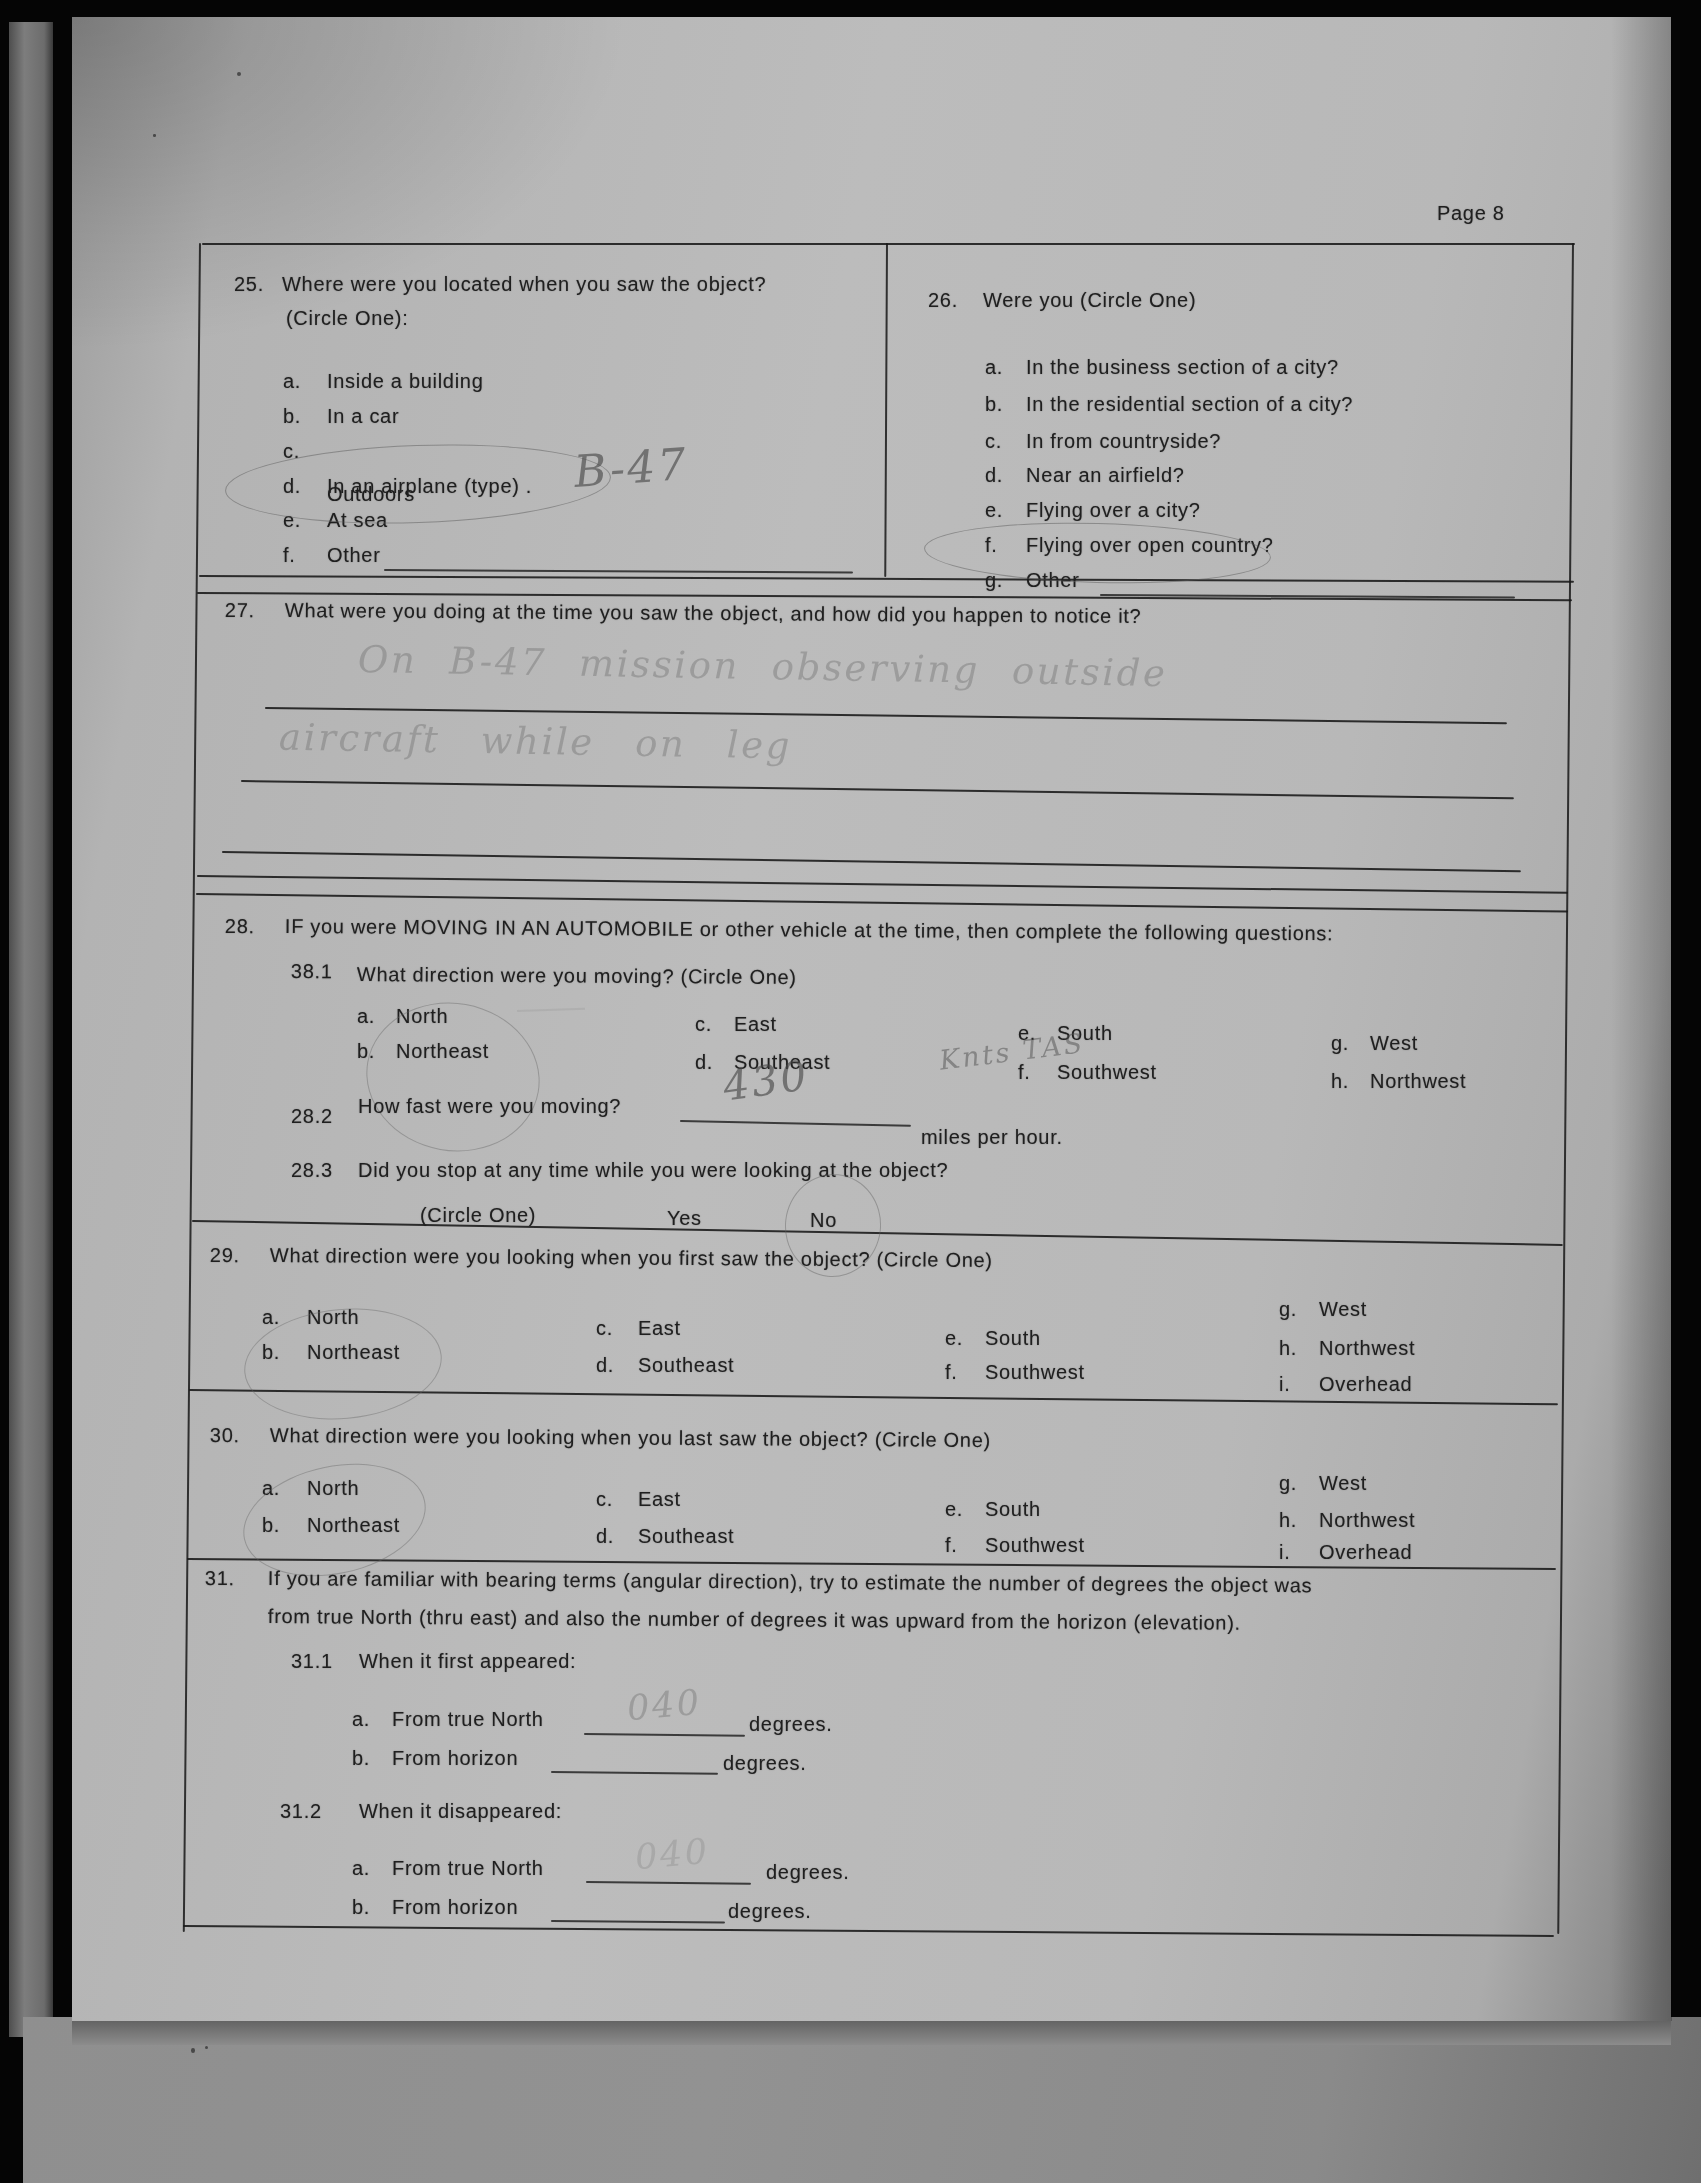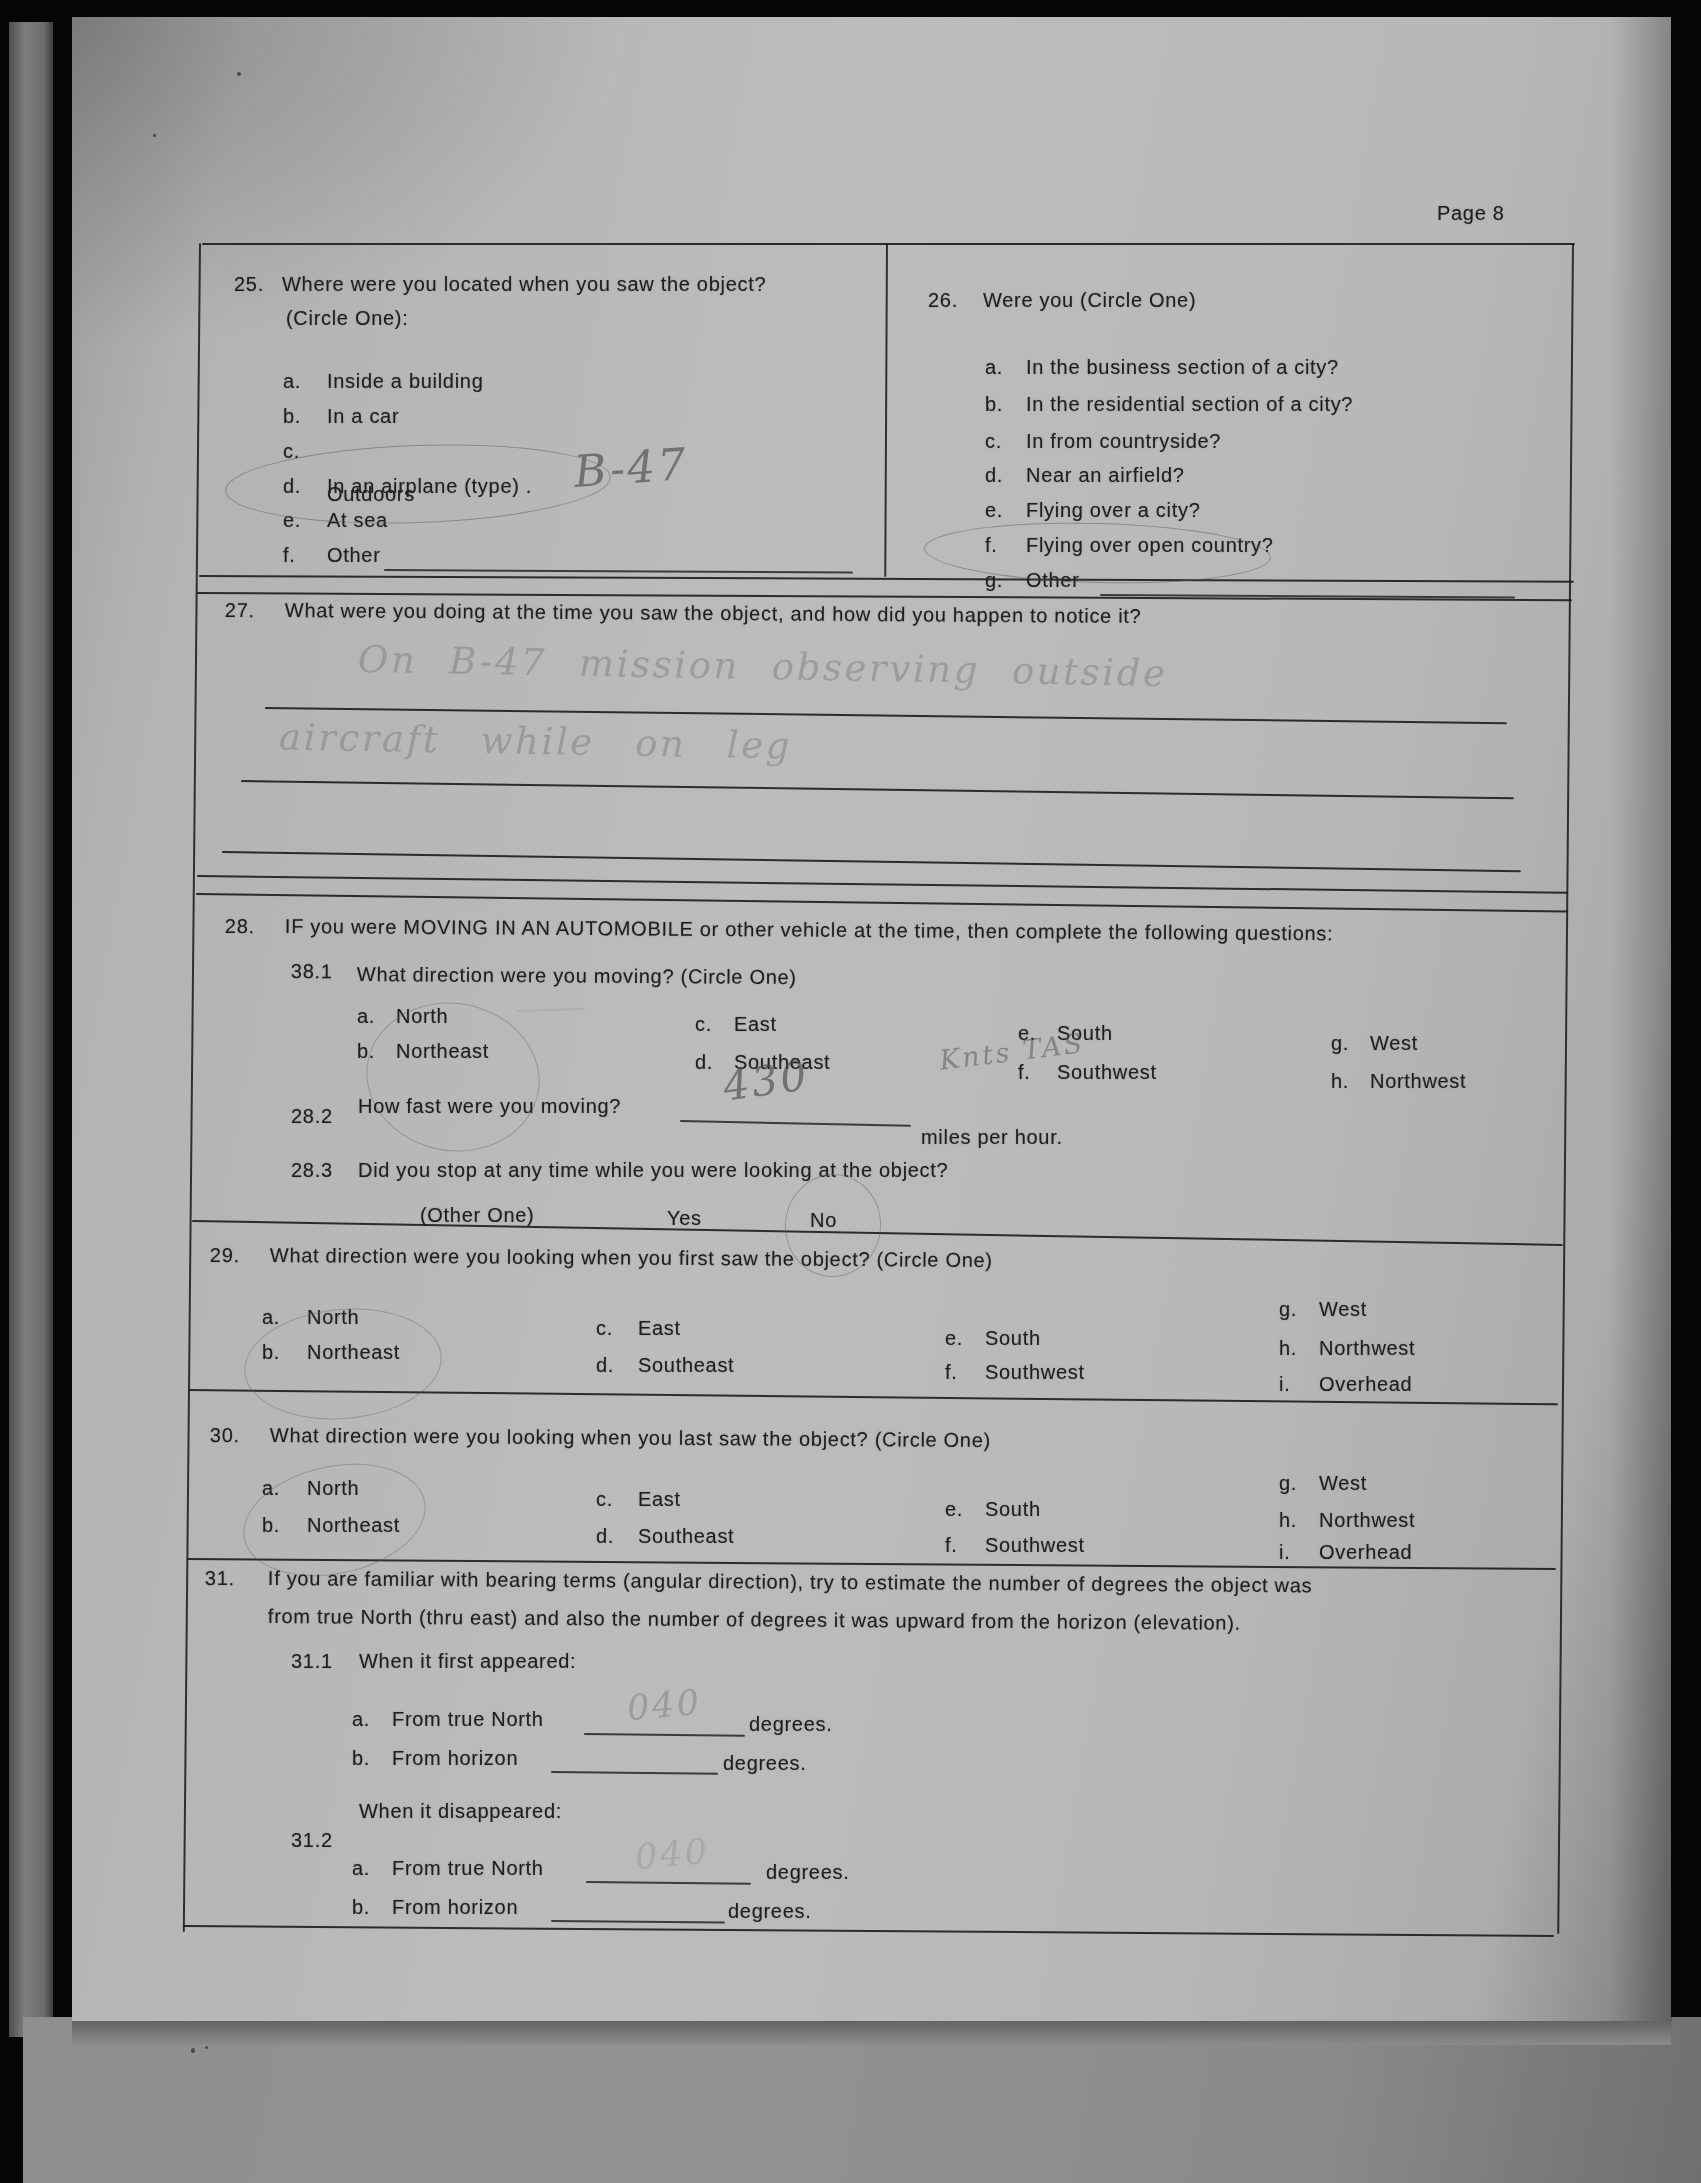--- a/index.html
+++ b/index.html
@@ -146,21 +146,21 @@
 
 <div class="t" style="left:291px;top:1070px;margin-top:35px;">28.2</div>
 <div class="t" style="left:358px;top:1070px;margin-top:25px;">How fast were you moving?</div>
 <div class="blank" style="left:680px;top:1120px;width:231px;transform:rotate(1.2deg);"></div>
 <div class="t" style="left:921px;top:1101px;margin-top:25px;">miles per hour.</div>
 <div class="hw" style="left:723px;top:1057px;font-size:41px;transform:rotate(-8deg);">430</div>
 <div class="hw" style="left:939px;top:1036px;font-size:27px;transform:rotate(-7deg);color:rgba(80,80,80,0.5);">Knts TAS</div>
 
 <div class="t" style="left:291px;top:1134px;margin-top:25px;">28.3</div>
 <div class="t" style="left:358px;top:1134px;margin-top:25px;">Did you stop at any time while you were looking at the object?</div>
-<div class="t" style="left:420px;top:1179px;margin-top:25px;">(Other One)</div>
+<div class="t" style="left:420px;top:1179px;margin-top:25px;">(Circle One)</div>
 <div class="t" style="left:667px;top:1182px;margin-top:25px;">Yes</div>
 <div class="t" style="left:810px;top:1184px;margin-top:25px;">No</div>
 <div class="pencil" style="left:785px;top:1174px;width:94px;height:101px;transform:rotate(6deg);border-color:rgba(100,100,100,0.45);"></div>
 
 <div class="t tilt" style="left:210px;top:1244px;">29.</div>
 <div class="t tilt" style="left:270px;top:1244px;">What direction were you looking when you first saw the object?  (Circle One)</div>
 
 <div class="t" style="left:262px;top:1306px;">a.</div>
 <div class="t" style="left:307px;top:1306px;">North</div>
 <div class="t" style="left:262px;top:1341px;">b.</div>
@@ -215,21 +215,21 @@
 <div class="t" style="left:392px;top:1708px;">From true North</div>
 <div class="blank" style="left:584px;top:1733px;width:161px;transform:rotate(0.6deg);"></div>
 <div class="t" style="left:749px;top:1713px;">degrees.</div>
 <div class="hw hw-faint" style="left:627px;top:1685px;font-size:35px;transform:rotate(-5deg);">040</div>
 
 <div class="t" style="left:352px;top:1747px;">b.</div>
 <div class="t" style="left:392px;top:1747px;">From horizon</div>
 <div class="blank" style="left:551px;top:1771px;width:167px;transform:rotate(0.6deg);"></div>
 <div class="t" style="left:723px;top:1752px;">degrees.</div>
 
-<div class="t" style="left:291px;top:1800px;margin-top:29px;">31.2</div>
+<div class="t" style="left:280px;top:1800px;">31.2</div>
 <div class="t" style="left:359px;top:1800px;">When it disappeared:</div>
 
 <div class="t" style="left:352px;top:1857px;">a.</div>
 <div class="t" style="left:392px;top:1857px;">From true North</div>
 <div class="blank" style="left:586px;top:1881px;width:165px;transform:rotate(0.6deg);"></div>
 <div class="t" style="left:766px;top:1861px;">degrees.</div>
 <div class="hw hw-faint" style="left:635px;top:1834px;font-size:35px;transform:rotate(-5deg);opacity:0.6;">040</div>
 
 <div class="t" style="left:352px;top:1896px;">b.</div>
 <div class="t" style="left:392px;top:1896px;">From horizon</div>

